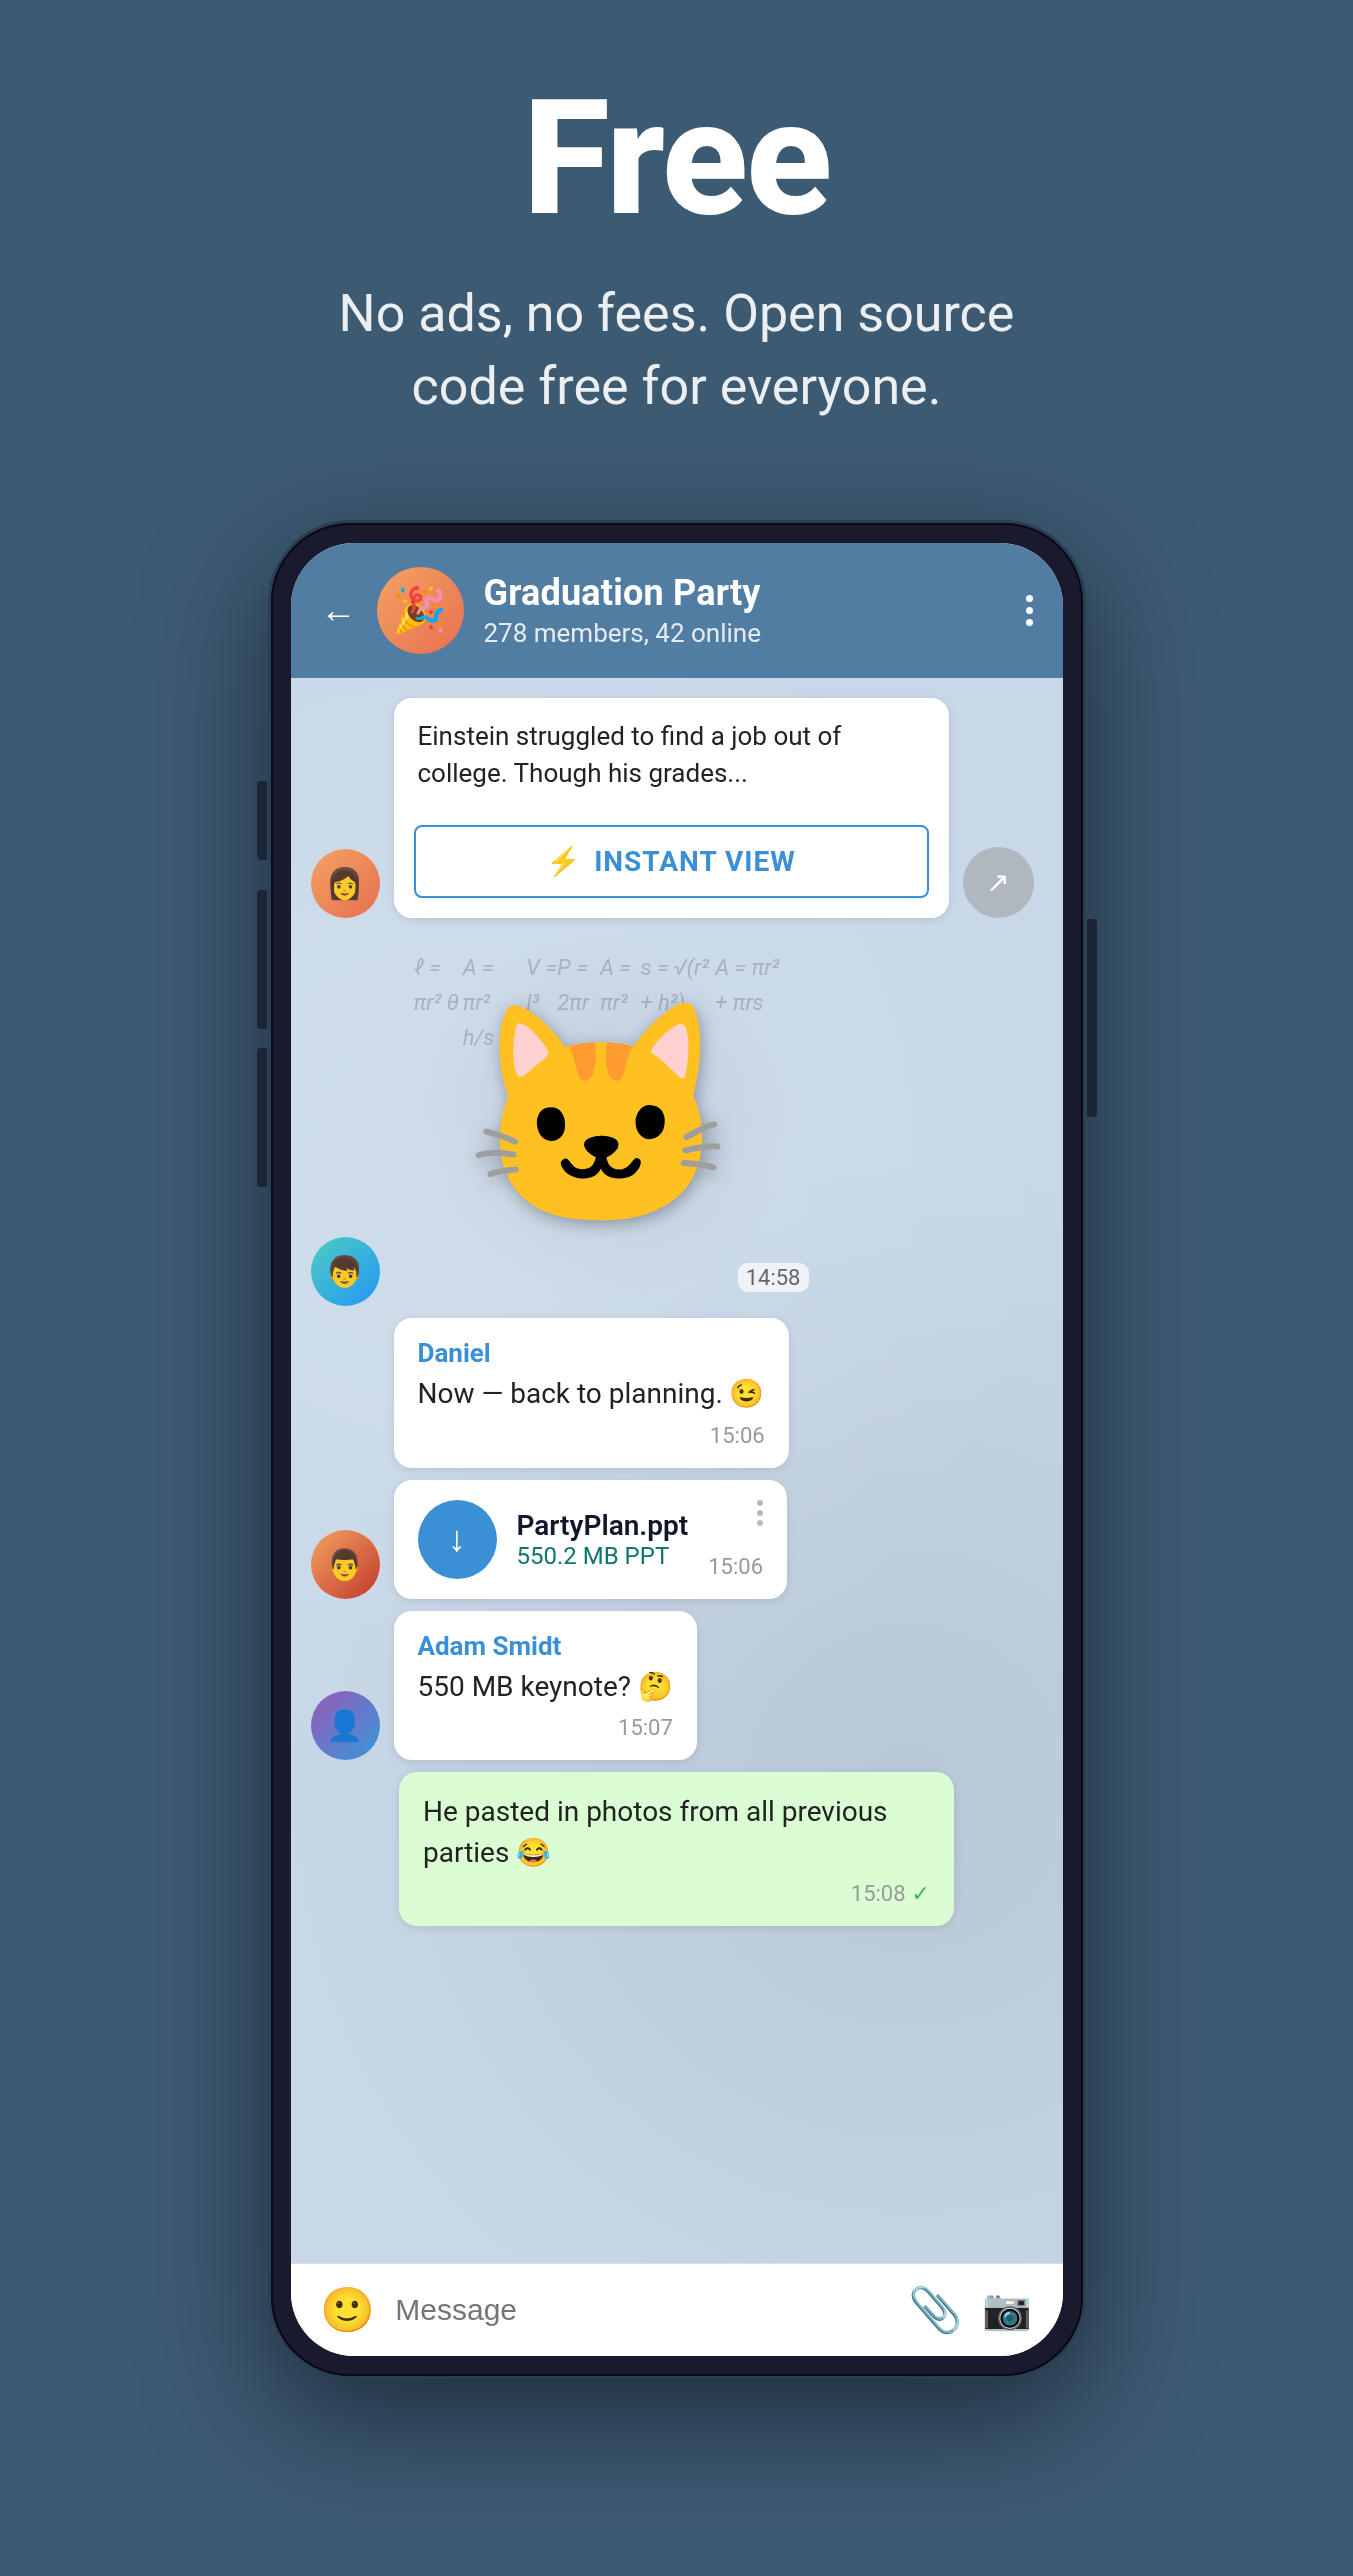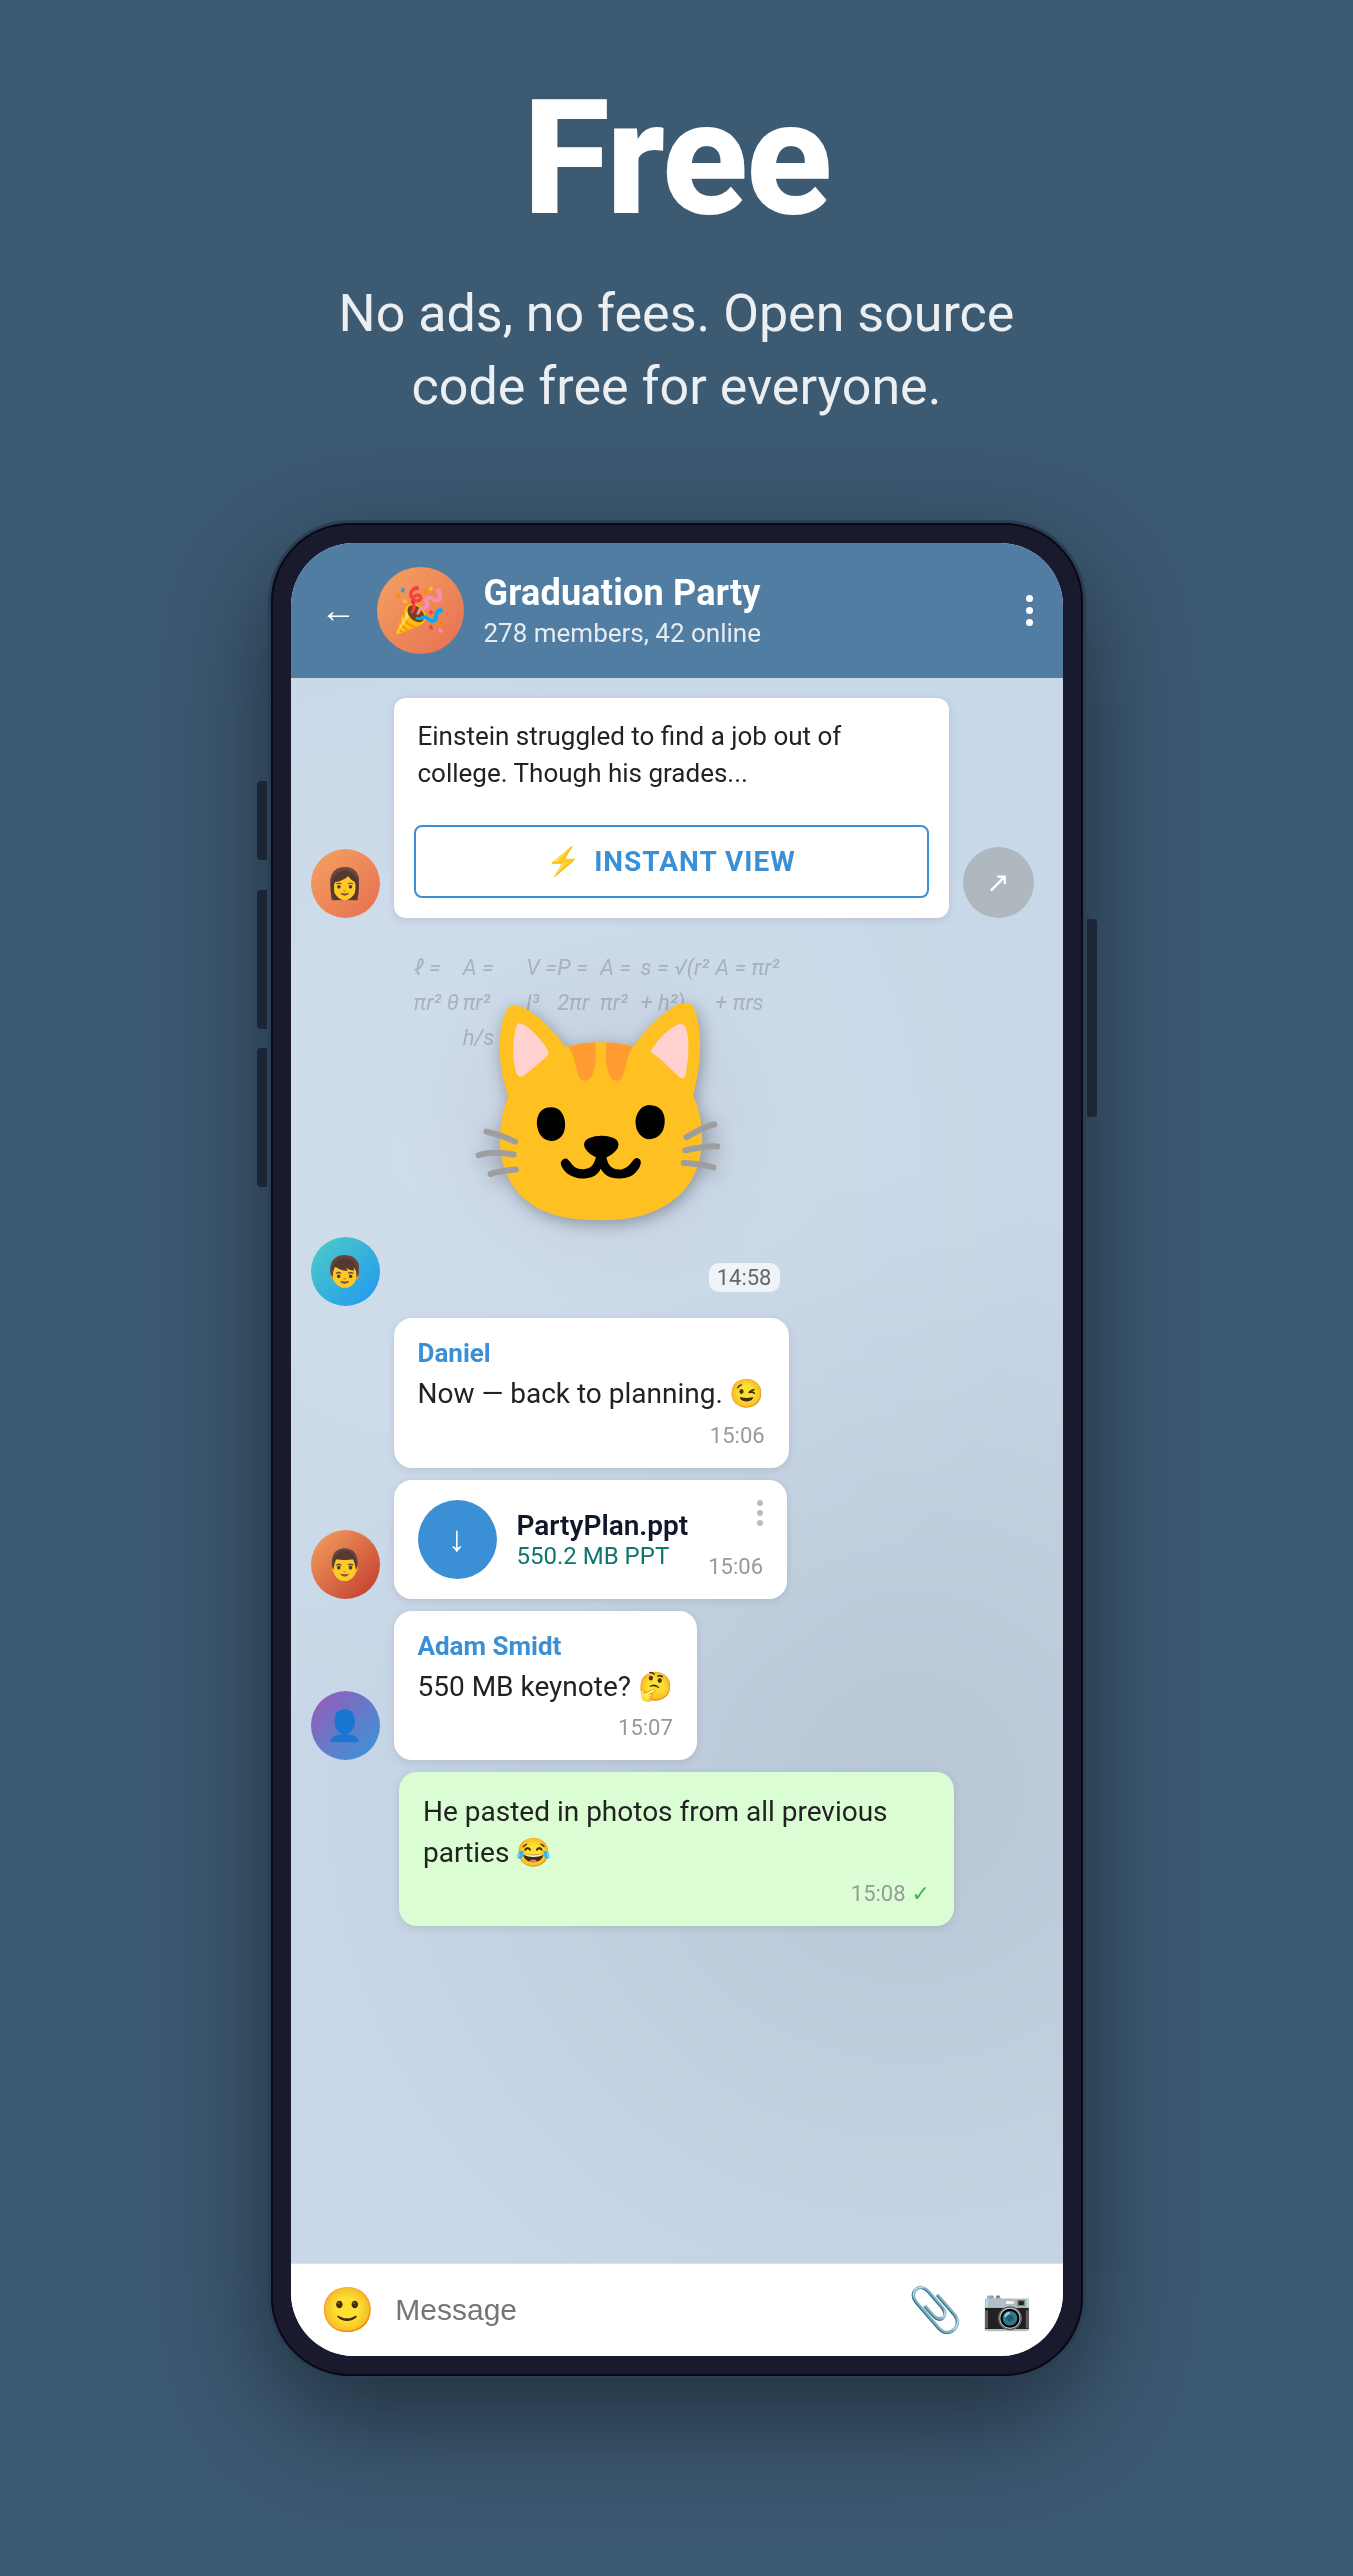--- a/index.html
+++ b/index.html
@@ -264,21 +264,21 @@
     }
 
     .checkmark {
       color: #4caf50;
       font-size: 22px;
     }
 
     
     .article-bubble {
       background: white;
-      border-radius: 12px;
+      border-radius: 18px;
       overflow: hidden;
       max-width: 555px;
       box-shadow: 0 2px 8px rgba(0,0,0,0.1);
     }
 
     .article-content {
       padding: 20px 24px 16px;
     }
 
     .article-text {
@@ -345,21 +345,21 @@
       position: absolute;
       width: 100%;
       height: 100%;
       background: radial-gradient(ellipse at center, rgba(180,180,200,0.4) 0%, transparent 70%);
       border-radius: 20px;
     }
 
     .sticker-time {
       position: absolute;
       bottom: 14px;
-      right: 30px;
+      right: 1px;
       color: #666;
       font-size: 22px;
       background: rgba(255,255,255,0.7);
       padding: 2px 8px;
       border-radius: 10px;
     }
 
     
     .file-bubble {
       background: white;

